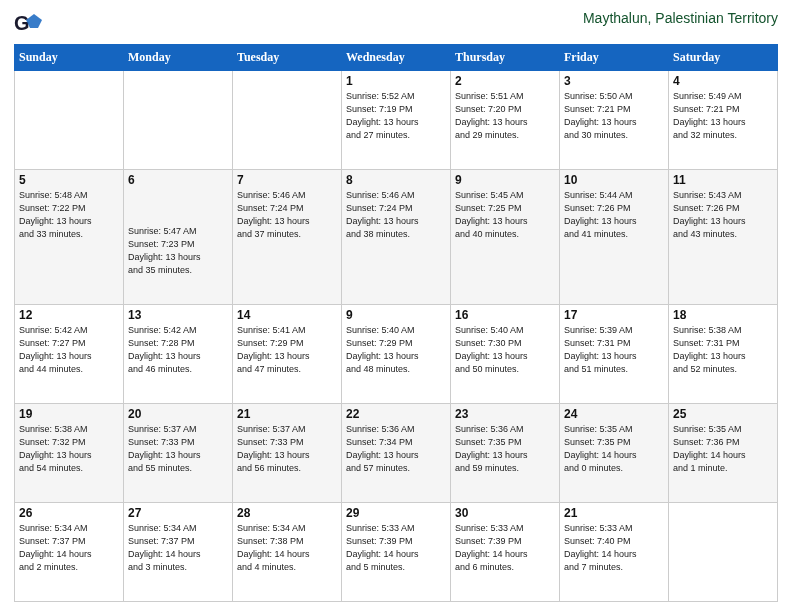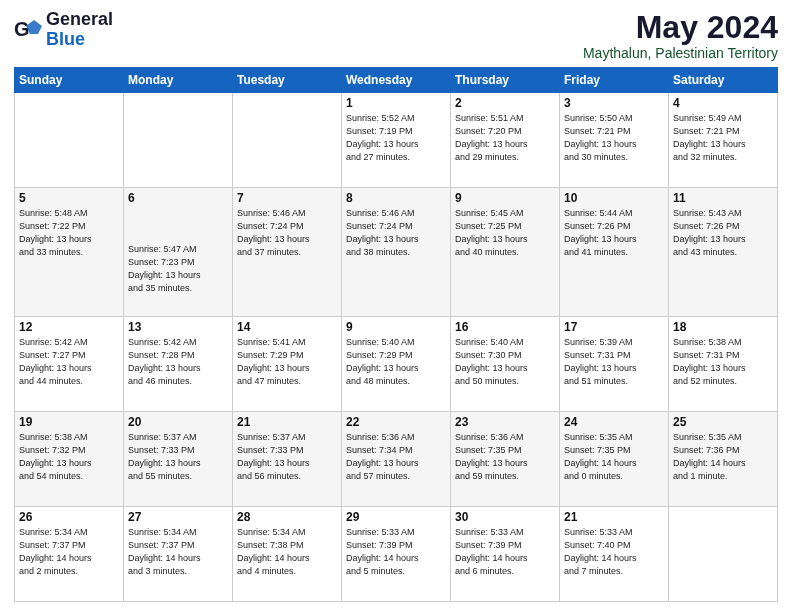--- a/index.html
+++ b/index.html
@@ -60,20 +60,21 @@
       table-layout: fixed;
     }
     .calendar th {
       background: #1565c0;
       color: #fff;
       font-size: 12px;
       font-weight: bold;
       padding: 5px 4px;
       border: 1px solid #1565c0;
       text-align: left;
+      font-family: Liberation Serif, serif;
     }
     .calendar td {
       border: 1px solid #ccc;
       vertical-align: top;
       padding: 3px 4px;
       font-size: 9.5px;
       color: #222;
       width: calc(100% / 7);
       height: 82px;
     }
@@ -98,27 +99,22 @@
 </head>
 <body>
 
 <div class="page">
   <div class="header">
     <div class="logo">
       <svg class="logo-icon" viewBox="0 0 28 28">
         <text x="0" y="20" font-size="20" font-family="Arial" font-weight="bold" fill="#1a1a2e">G</text>
         <polygon points="20,4 28,10 24,18 16,18 12,10" fill="#1565c0" opacity="0.85"></polygon>
       </svg>
-      <div class="logo-text">
-        <span class="logo-general">General</span><br>
-        <span class="logo-blue">Blue</span>
-      </div>
     </div>
     <div class="title-block">
-      <div class="month-title">May 2024</div>
       <div class="subtitle">Maythalun, Palestinian Territory</div>
     </div>
   </div>
 
   <table class="calendar">
     <thead>
       <tr>
       <th>Sunday</th>
           <th>Monday</th>
           <th>Tuesday</th>

